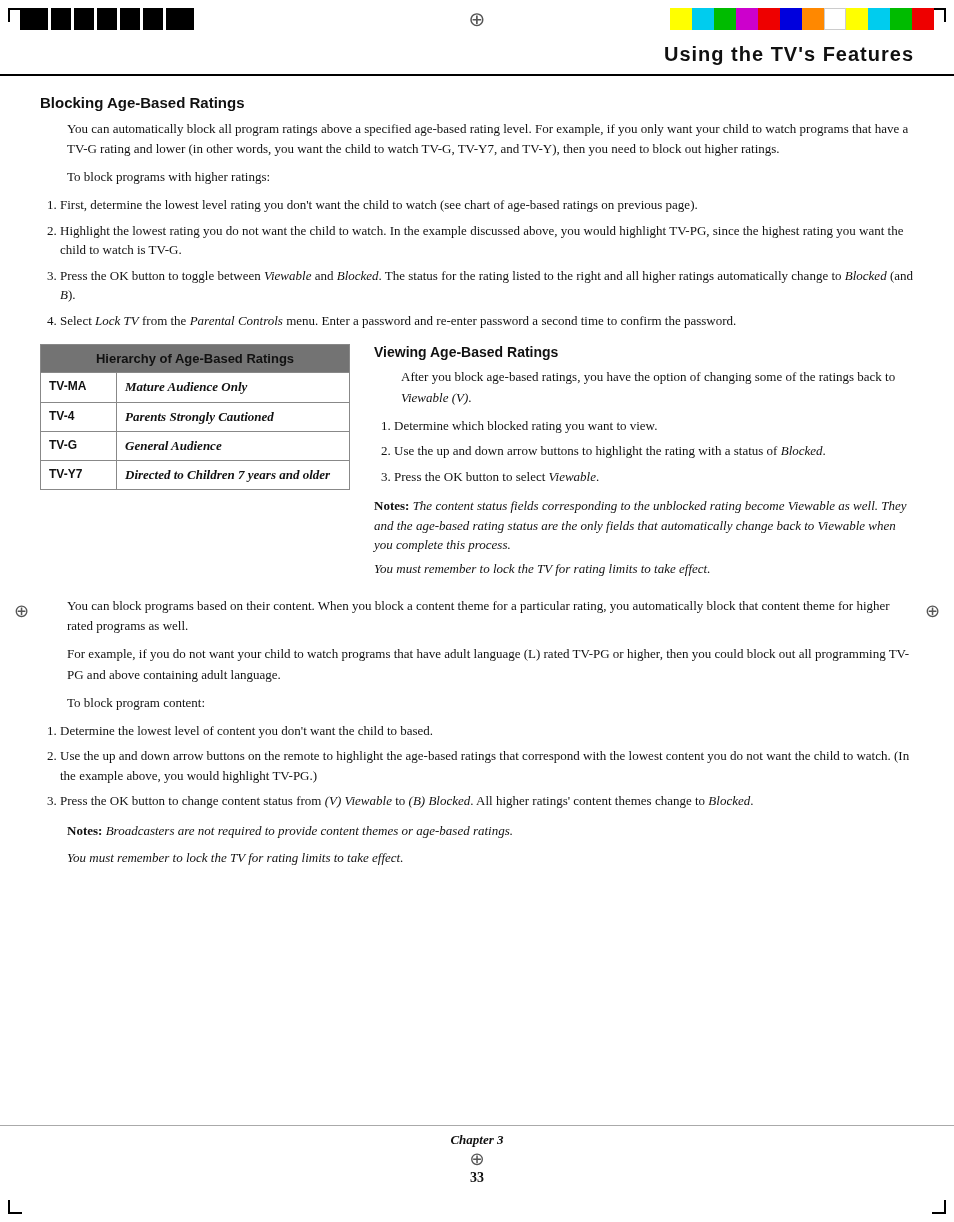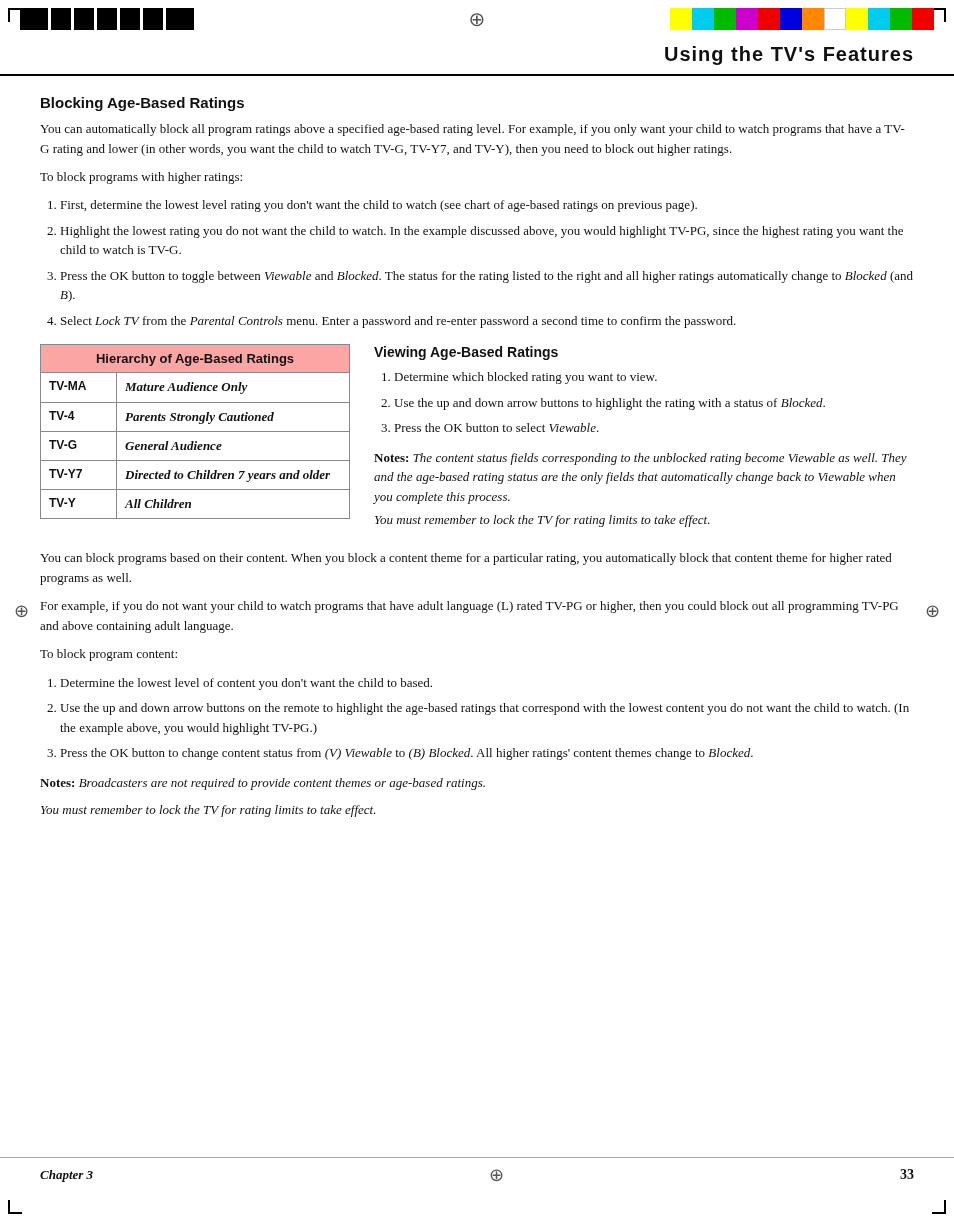--- a/index.html
+++ b/index.html
@@ -85,20 +85,21 @@
       font-weight: bold;
       margin-bottom: 8px;
       margin-top: 0;
     }
 
     
     p {
       margin-bottom: 8px;
       line-height: 1.55;
       font-size: 13px;
+      margin-left: 27px;
     }
 
     em { font-style: italic; }
     strong { font-weight: bold; }
 
     
     ol {
       margin-left: 20px;
       margin-bottom: 10px;
     }
@@ -123,21 +124,21 @@
       flex: 1;
     }
 
     
     .ratings-table {
       border-collapse: collapse;
       width: 100%;
       font-size: 13px;
     }
     .ratings-table th {
-      background: #fca5a5;
+      background: #737373;
       border: 1px solid #888;
       padding: 6px 0;
       text-align: center;
       font-family: Arial, sans-serif;
       font-size: 13px;
       font-weight: bold;
     }
     .ratings-table td {
       border: 1px solid #888;
       padding: 5px 8px;
@@ -199,20 +200,21 @@
     .footer {
       position: absolute;
       bottom: 30px;
       left: 0;
       right: 0;
       display: flex;
       justify-content: space-between;
       align-items: center;
       padding: 6px 40px;
       border-top: 1px solid #aaa;
+      flex-direction: column;
     }
     .footer-chapter {
       font-style: italic;
       font-weight: bold;
       font-size: 13px;
     }
     .footer-page {
       font-size: 14px;
       font-weight: bold;
     }
@@ -305,30 +307,29 @@
               <td>Parents Strongly Cautioned</td>
             </tr>
             <tr>
               <td>TV-G</td>
               <td>General Audience</td>
             </tr>
             <tr>
               <td>TV-Y7</td>
               <td>Directed to Children 7 years and older</td>
             </tr>
-            <tr>
-              <td>TV-Y</td>
-              <td>All Children</td>
-            </tr>
           </tbody>
       </table>
     </div>
 
     <div class="col-right">
       <h3 class="sub-heading">Viewing Age-Based Ratings</h3>
+      <p>
+        After you block age-based ratings, you have the option of changing some of the ratings back to <em>Viewable (V)</em>.
+      </p>
       <ol>
         <li>Determine which blocked rating you want to view.</li>
         <li>Use the up and down arrow buttons to highlight the rating with a status of <em>Blocked</em>.</li>
         <li>Press the OK button to select <em>Viewable</em>.</li>
       </ol>
       <div class="notes-block">
         <strong>Notes:</strong> <em>The content status fields corresponding to the unblocked rating become Viewable as well. They and the age-based rating status are the only fields that automatically change back to Viewable when you complete this process.</em>
       </div>
       <div class="notes-italic">
         <em>You must remember to lock the TV for rating limits to take effect.</em>

